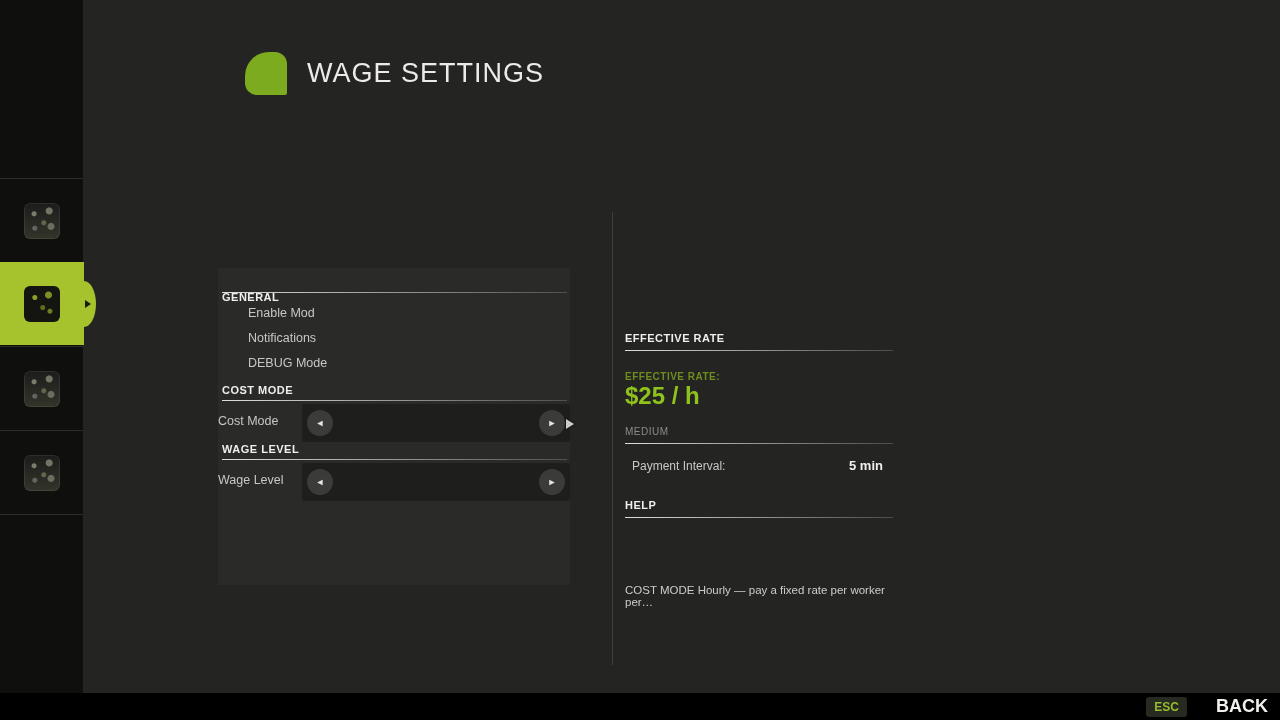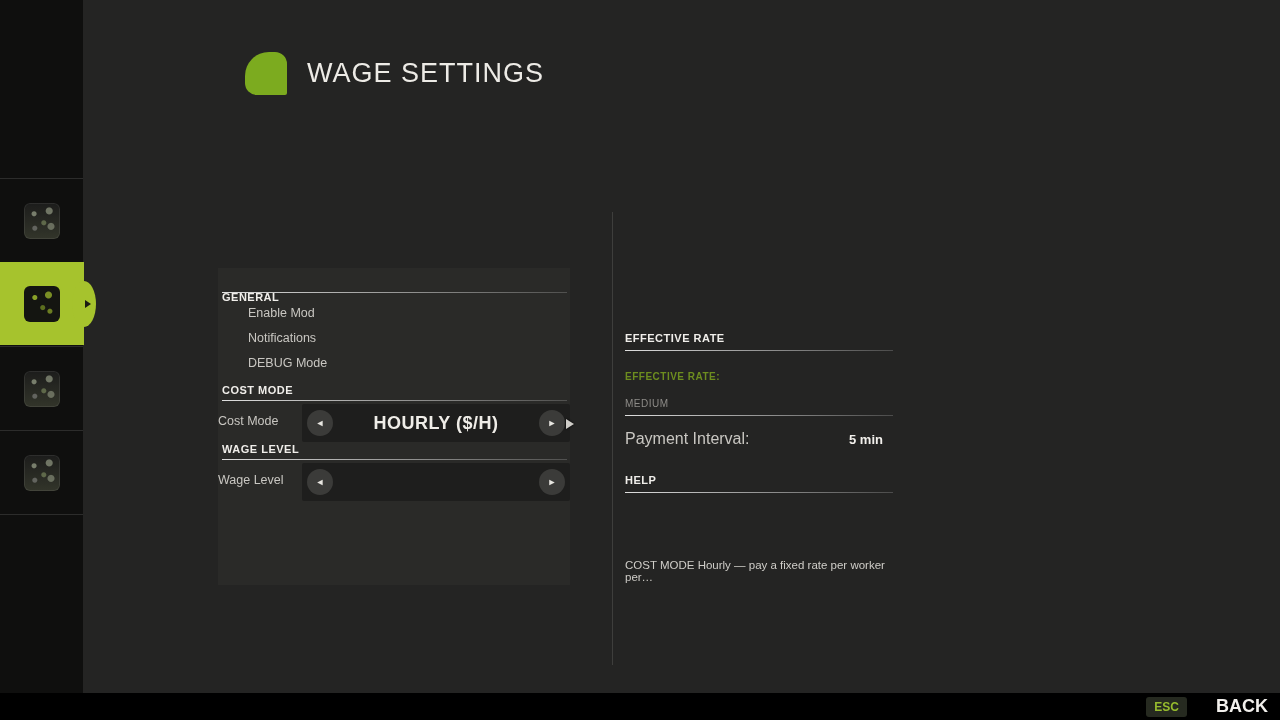--- a/index.html
+++ b/index.html
@@ -82,21 +82,21 @@
   }
   
   .v-divider{position:absolute;left:612px;top:212px;width:1px;height:453px;background:#3e3e3c;}
   .info{position:absolute;left:625px;top:332px;width:268px;}
   .info .sec-head{position:static;display:block;}
   .info .sec-line{position:static;display:block;margin-top:6px;}
   .rate-label{margin-top:20px;font-size:10px;font-weight:bold;letter-spacing:.5px;color:#6d8d1f;}
   .rate-value{font-size:24px;font-weight:bold;color:#8fc31c;margin-top:0;}
   .rate-level{margin-top:16px;font-size:10px;color:#8e8c88;letter-spacing:.5px;}
   .pay-row{margin-top:14px;display:flex;justify-content:space-between;align-items:center;}
-  .pay-label{font-size:16px;color:#c9c7c2;}
+  .pay-label{font-size:12px;color:#c9c7c2;margin-left:7px;}
   .pay-value{font-size:13px;font-weight:bold;color:#f2f0ec;margin-right:10px;}
   .help-head{margin-top:26px;}
   .help-text{margin-top:66px;font-size:11.5px;color:#cfcdc8;}
   
   .footer{position:absolute;left:0;top:693px;width:1280px;height:27px;background:#000;
     display:flex;align-items:center;justify-content:flex-end;gap:29px;padding-right:12px;box-sizing:border-box;}
   .esc-badge{
     background:#262a20;color:#96bb2d;font-size:12px;font-weight:bold;
     padding:3px 8px;border-radius:3px;cursor:pointer;
   }
@@ -148,21 +148,20 @@
   <div class="gen-item" style="top:63px">Notifications</div>
   <div class="gen-item" style="top:88px">DEBUG Mode</div>
 
   <div class="sec-head" style="left:4px;top:116px">COST MODE</div>
   <div class="sec-line" style="left:4px;top:132px;width:345px"></div>
   <div class="row-label" style="top:146px">Cost Mode</div>
   <div class="sel-row" style="top:136px">
     <button class="arrow-btn left">
         <span>◄</span>
       </button>
-    <div class="sel-value">HOURLY ($/H)</div>
     <button class="arrow-btn right">
         <span>►</span>
       </button>
   </div>
 
   <div class="sec-head" style="left:4px;top:175px">WAGE LEVEL</div>
   <div class="sec-line" style="left:4px;top:191px;width:345px"></div>
   <div class="row-label" style="top:205px">Wage Level</div>
   <div class="sel-row" style="top:195px">
     <button class="arrow-btn left">
@@ -177,20 +176,21 @@
 
 <div class="cursor"></div>
 
 <div class="v-divider"></div>
 
 <div class="info">
   <div class="sec-head">EFFECTIVE RATE</div>
   <div class="sec-line"></div>
 
   <div class="rate-label">EFFECTIVE RATE:</div>
+  <div class="rate-value">$25 / h</div>
 
   <div class="rate-level">MEDIUM</div>
   <div class="sec-line"></div>
 
   <div class="pay-row">
     <span class="pay-label">Payment Interval:</span>
     <span class="pay-value">5 min</span>
   </div>
 
   <div class="sec-head help-head">HELP</div>

